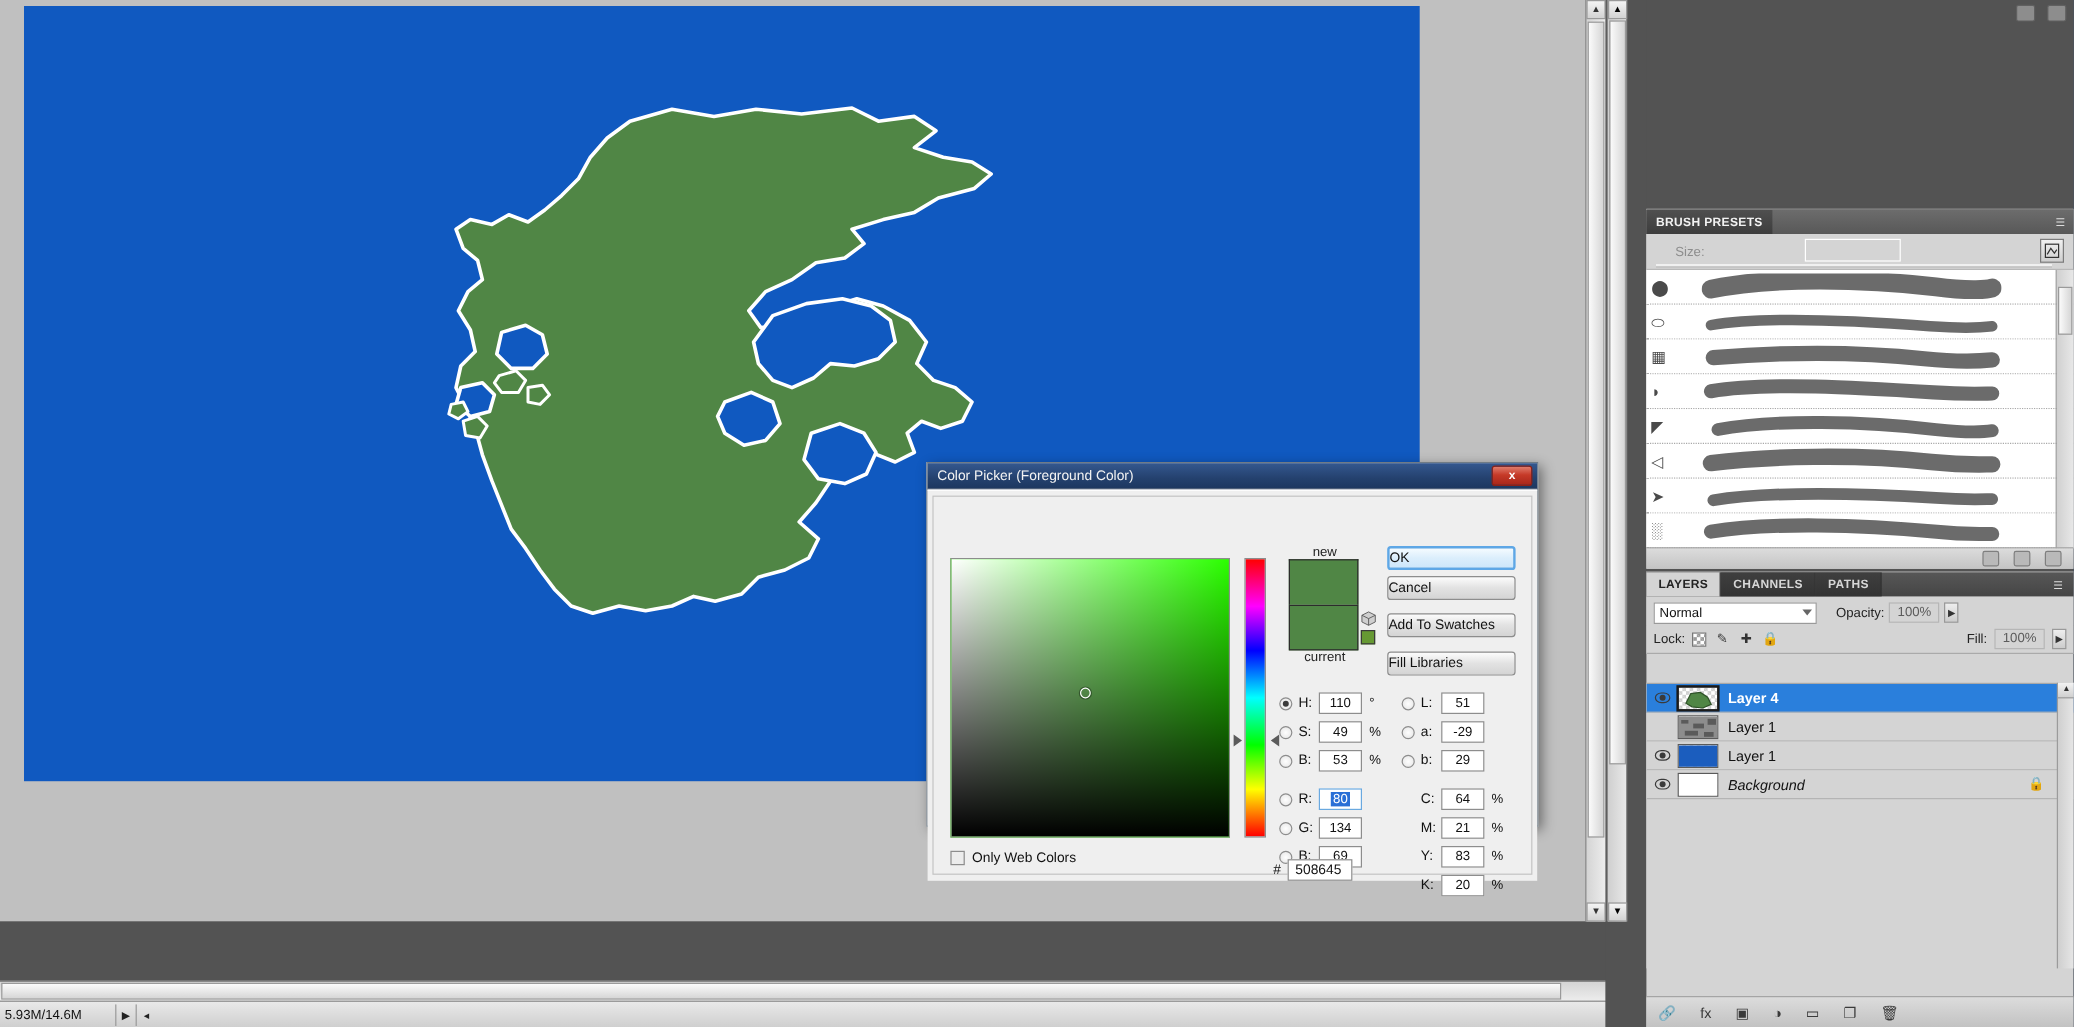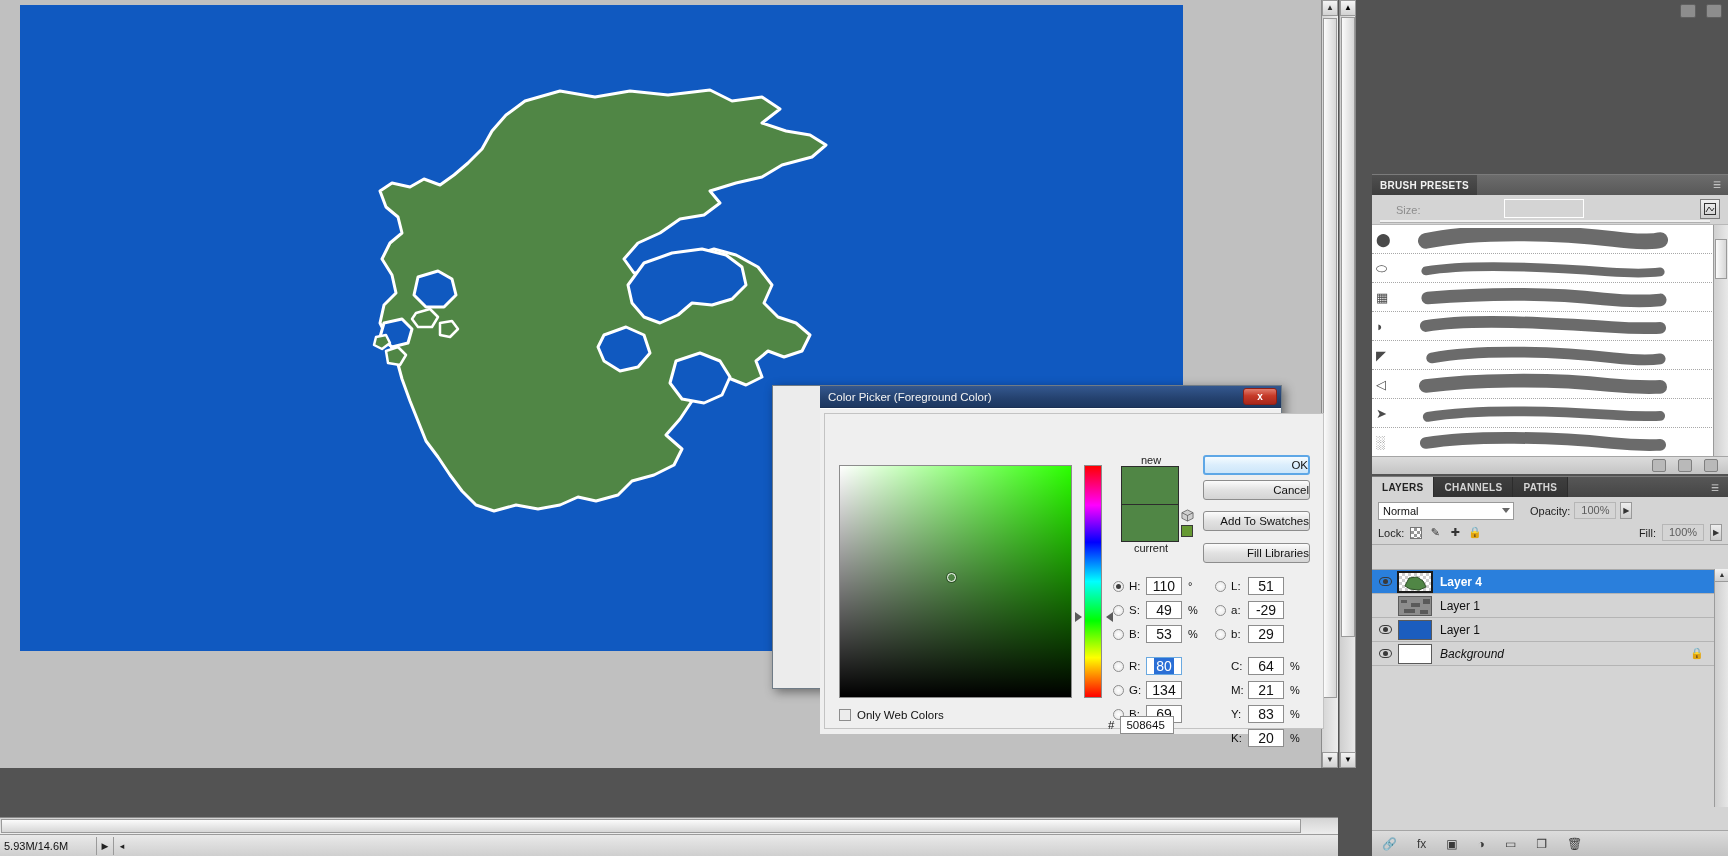--- a/index.html
+++ b/index.html
@@ -253,21 +253,20 @@
     position:absolute; left:0; bottom:0; width:356px; height:26px;
     background:linear-gradient(to bottom,#dcdcdc,#c2c2c2); border-top:1px solid #a5a5a5;
     display:flex; align-items:center; gap:20px; padding-left:10px; font-size:12px; color:#3a3a3a;
   }
 
   
   .dialog {
     position: absolute; left: 772px; top: 385px; width: 510px; height: 304px;
     background: #ececec; border: 1px solid #6f7b86;
     box-shadow: 3px 3px 10px rgba(0,0,0,.45);
-    padding-left: 47px;
   }
   .dlg-title {
     height: 22px; background: linear-gradient(to bottom,#34588f,#24416e 60%,#1d3760);
     display:flex; align-items:center; position:relative;
     border-bottom:1px solid #1b3154;
   }
   .dlg-title-text { font-size: 11.5px; color:#f3f3f3; padding-left:8px; }
   .dlg-close {
     position:absolute; right:4px; top:2px; width:34px; height:17px;
     background: linear-gradient(to bottom,#e07c6c,#c63a28 45%,#a8261a);
@@ -309,41 +308,41 @@
   }
   .websafe-sw {
     position:absolute; left:356px; top:111px; width:12px; height:12px;
     border:1px solid #3a3a3a;
   }
 
   .btn {
     position:absolute; left:378px; width:107px; height:20px;
     background: linear-gradient(to bottom,#fcfcfc,#e2e2e2 50%,#d4d4d4);
     border:1px solid #8d8d8d; border-radius:3px;
-    font-size:11.5px; color:#111; text-align:right; line-height:18px;
+    font-size:11.5px; color:#111; text-align:left; line-height:18px;
   }
   .btn.primary { border:2px solid #5ea7e6; line-height:16px;
     background: linear-gradient(to bottom,#f5fbff,#dbeefc 50%,#cde6fa); }
 
   .field-col-left { position:absolute; left:288px; top:160px; }
   .field-col-right { position:absolute; left:390px; top:160px; }
   .frow { height:24px; display:flex; align-items:center; }
   .radio {
     width:11px; height:11px; border-radius:50%; border:1px solid #8d8d8d;
     background: radial-gradient(#fefefe,#e4e4e4); margin-right:5px; position:relative;
   }
   .radio.checked::after {
     content:''; position:absolute; left:2px; top:2px; width:5px; height:5px;
     border-radius:50%; background:#3c3c3c;
   }
   .radio.plain { visibility:hidden; }
   .flabel { font-size:11.5px; color:#111; width:17px; }
   .fbox {
     width:36px; height:18px; background:#fff; border:1px solid #8d8d8d;
-    font-size:14px; color:#111; text-align:center; line-height:16px;
+    font-size:11px; color:#111; text-align:center; line-height:16px;
   }
   .fbox.focus { border:1px solid #6aa9e0; }
   .fbox .sel { background:#2a6fd6; color:#fff; padding:0 2px; }
   .funit { font-size:11px; color:#111; margin-left:6px; }
 
   .only-web {
     position:absolute; left:14px; top:295px; display:flex; align-items:center; gap:6px;
   }
   .cbox { width:12px;height:12px;background:#ececec;border:1px solid #8d8d8d; }
   .only-web-label { font-size:11.5px; color:#111; }

